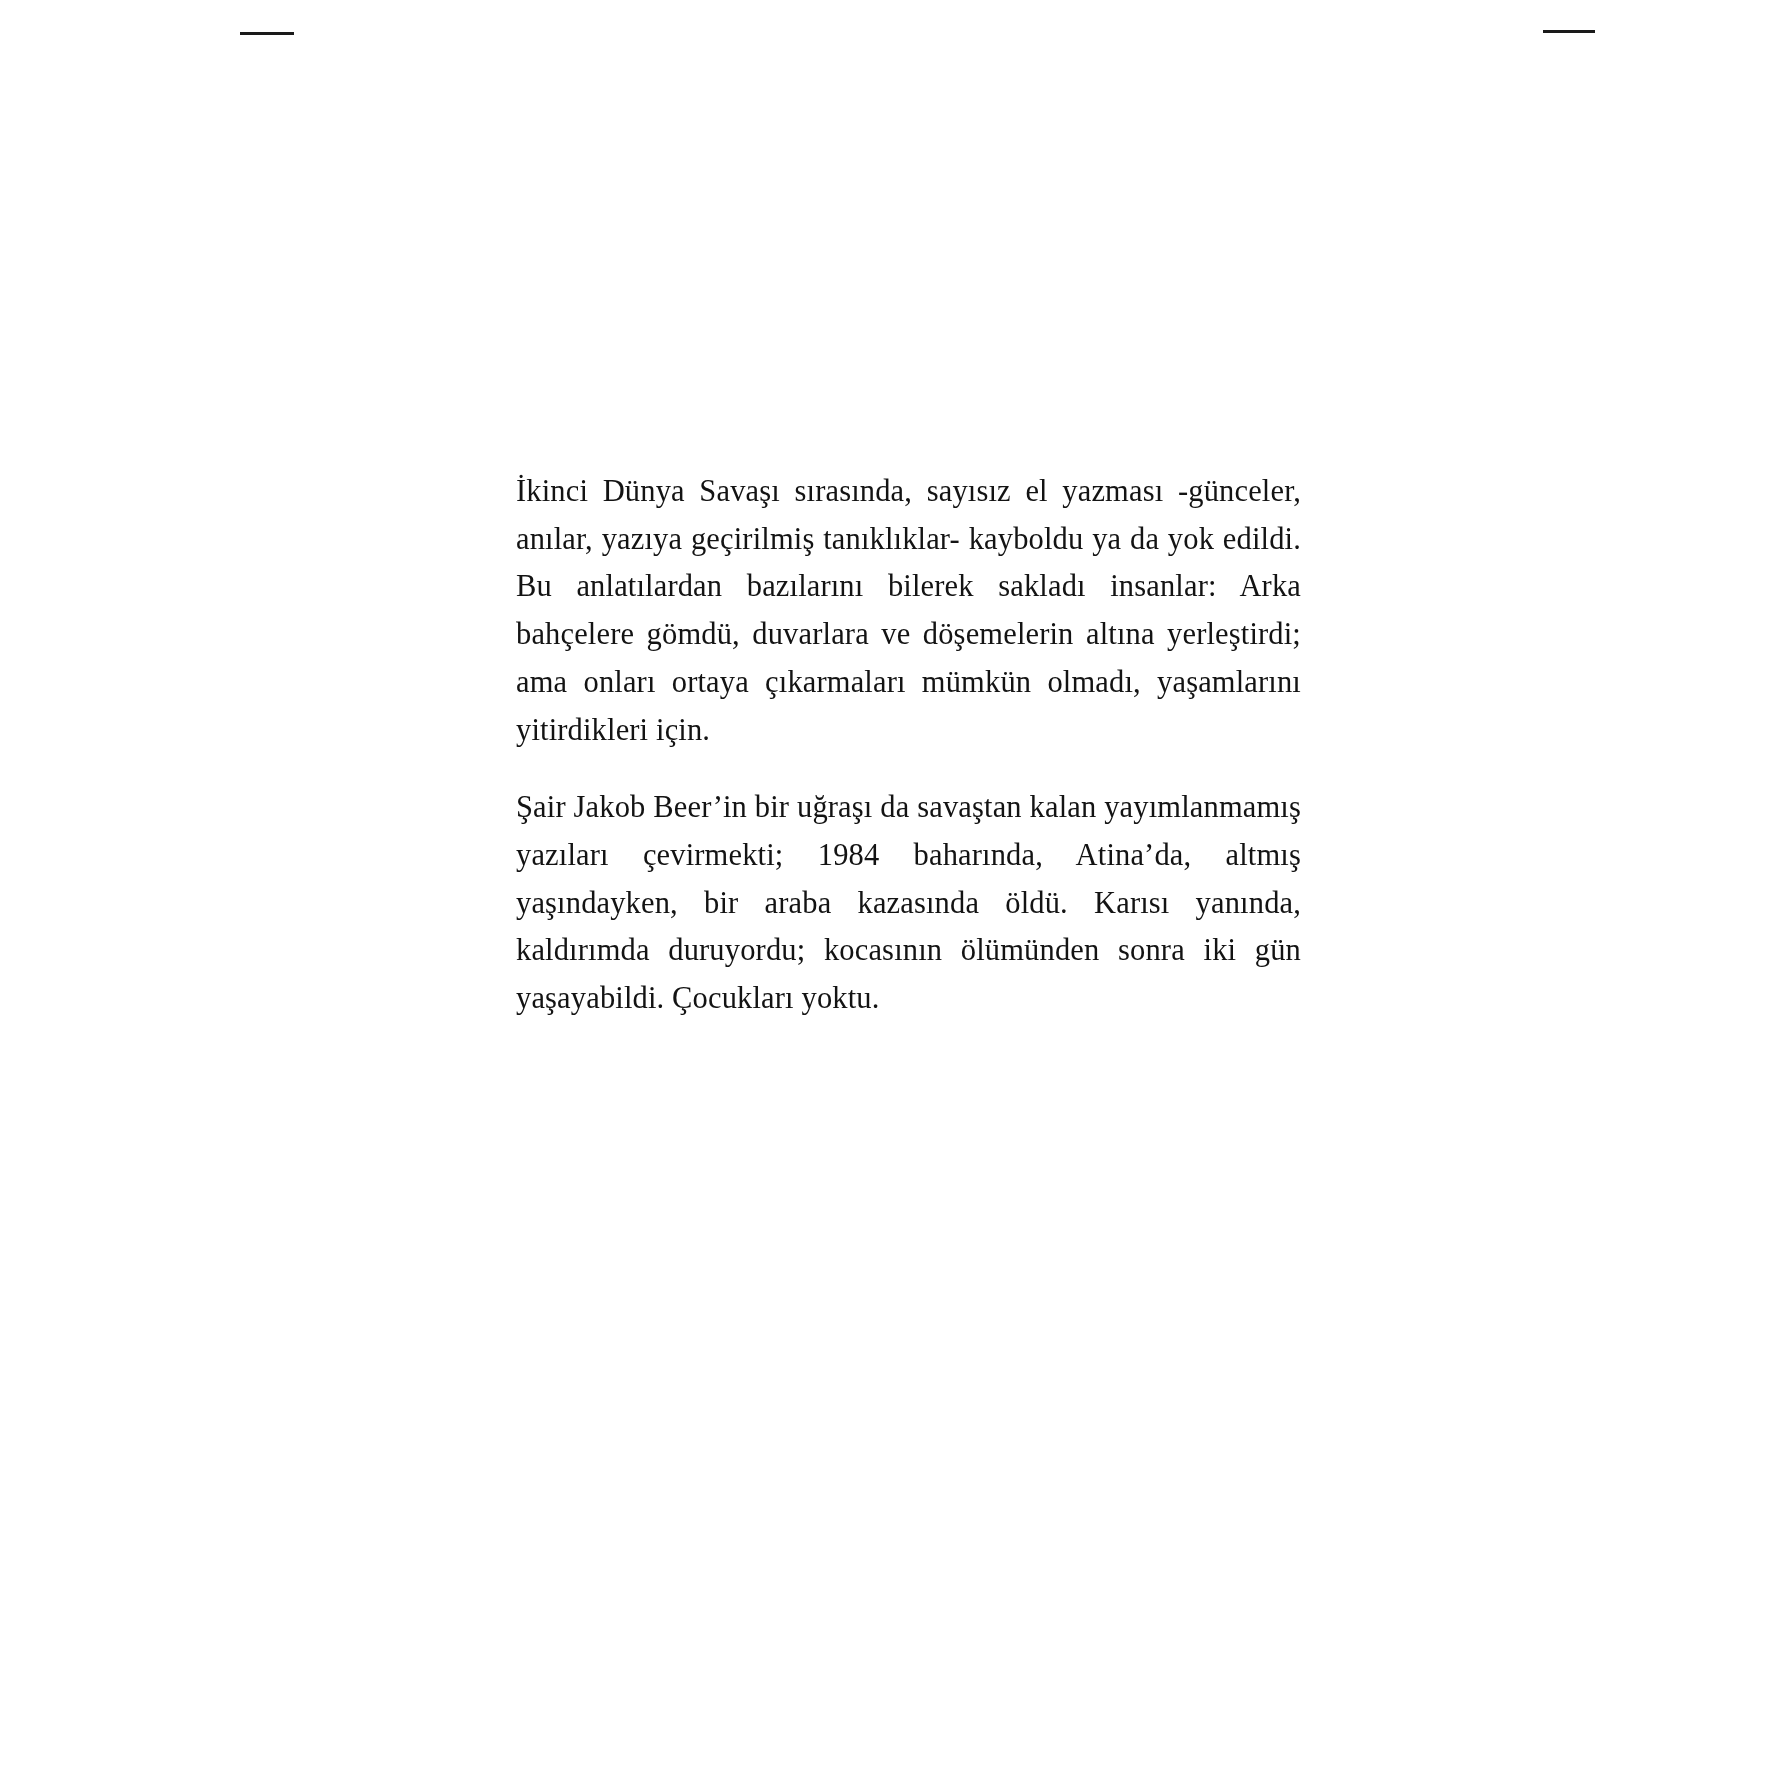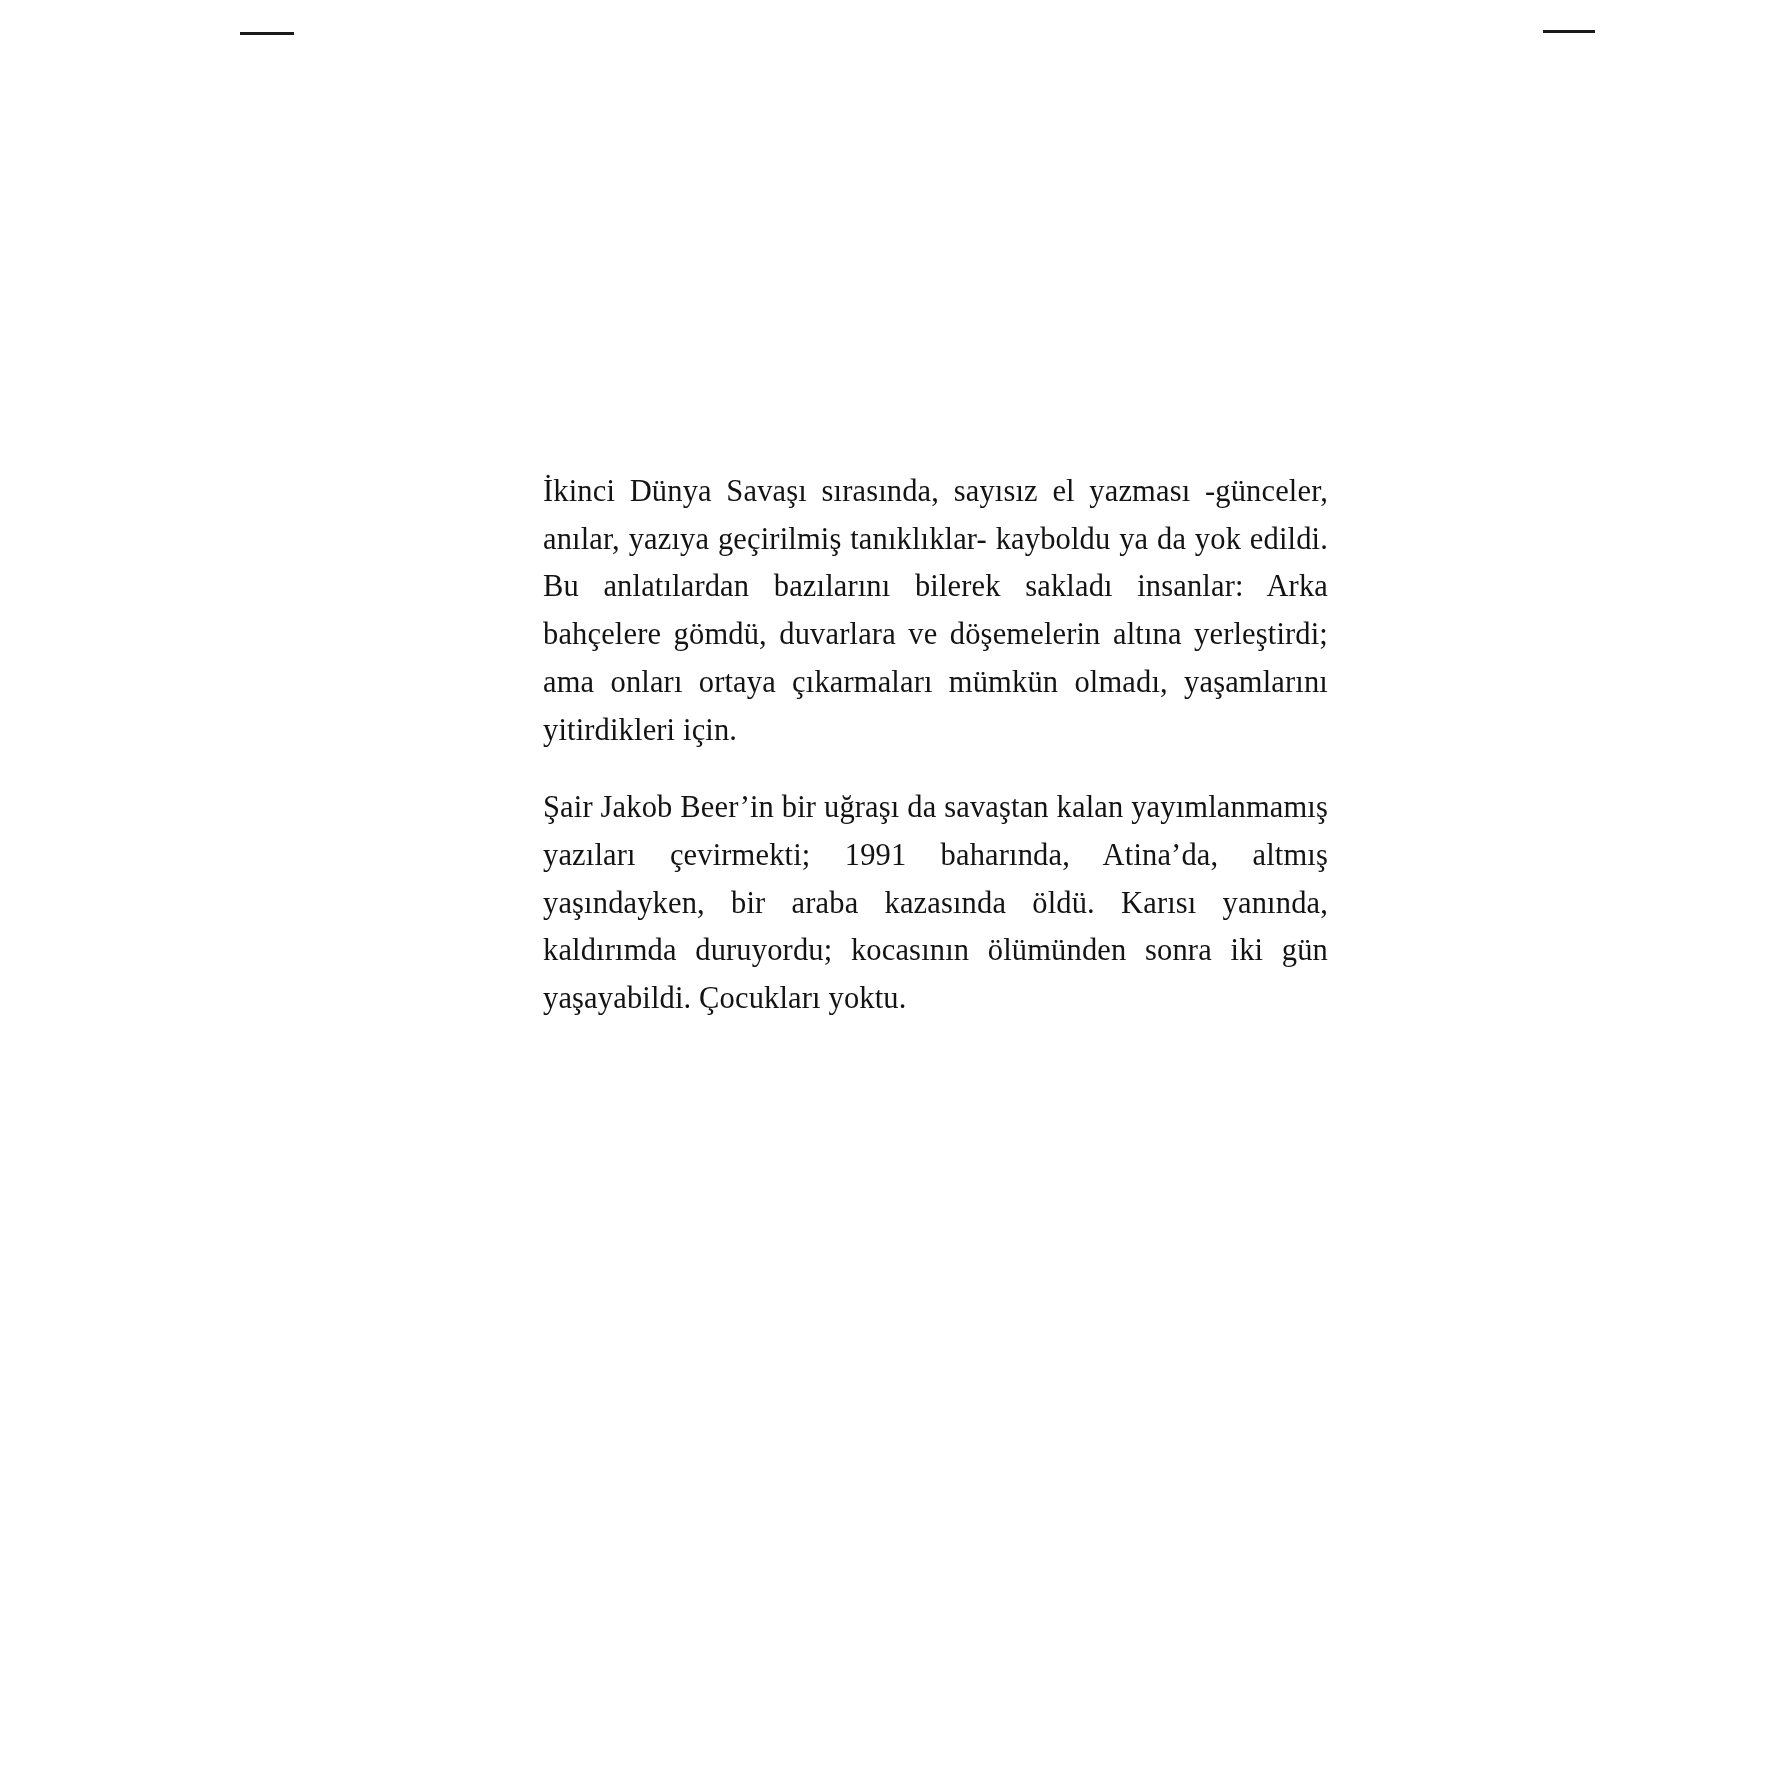--- a/index.html
+++ b/index.html
@@ -33,21 +33,21 @@
     width: 54px;
   }
   .crop-mark.right {
     left: 1543px;
     top: 30px;
     width: 52px;
   }
 
   .text-block {
     position: absolute;
-    left: 543px;
+    left: 516px;
     top: 468px;
     width: 785px;
   }
 
   .para {
     margin: 0 0 28px 0;
     font-size: 30.5px;
     line-height: 1.565;
     text-align: justify;
     text-justify: inter-word;
@@ -65,16 +65,16 @@
 </head>
 <body>
 
 <div class="page">
 
   <div class="crop-mark left"></div>
   <div class="crop-mark right"></div>
 
   <div class="text-block">
     <p class="para first">İkinci Dünya Savaşı sırasında, sayısız el yazması -günceler, anılar, yazıya geçirilmiş tanıklıklar- kayboldu ya da yok edildi. Bu anlatılardan bazılarını bilerek sakladı insanlar: Arka bahçelere gömdü, duvarlara ve döşemelerin altına yerleştirdi; ama onları ortaya çıkarmaları mümkün olmadı, yaşamlarını yitirdikleri için.</p>
-    <p class="para">Şair Jakob Beer’in bir uğraşı da savaştan kalan yayımlanmamış yazıları çevirmekti; 1991 baharında, Atina’da, altmış yaşındayken, bir araba kazasında öldü. Karısı yanında, kaldırımda duruyordu; kocasının ölümünden sonra iki gün yaşayabildi. Çocukları yoktu.</p>
+    <p class="para">Şair Jakob Beer’in bir uğraşı da savaştan kalan yayımlanmamış yazıları çevirmekti; 1984 baharında, Atina’da, altmış yaşındayken, bir araba kazasında öldü. Karısı yanında, kaldırımda duruyordu; kocasının ölümünden sonra iki gün yaşayabildi. Çocukları yoktu.</p>
   </div>
 
 </div>
 
 </body></html>

